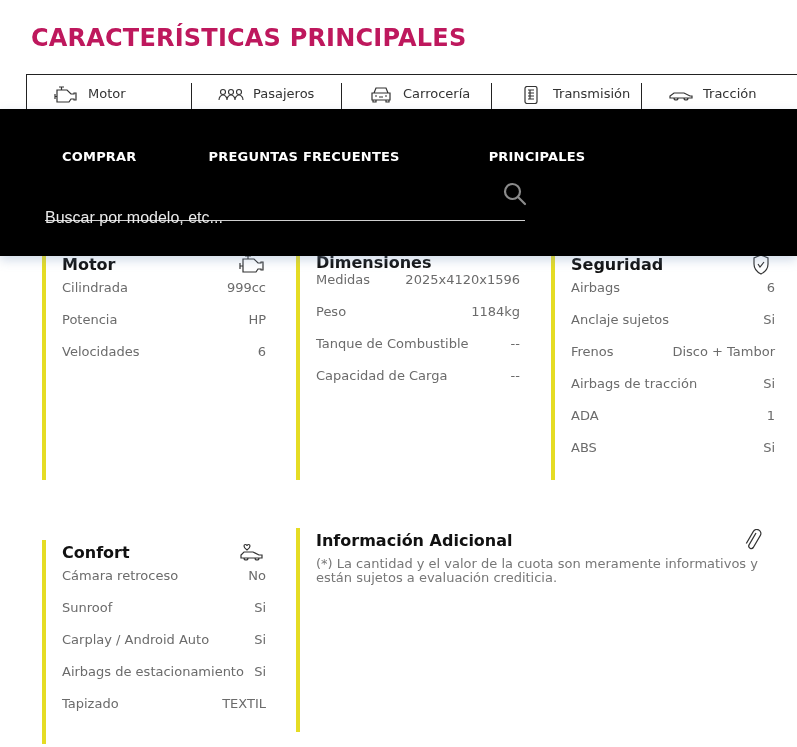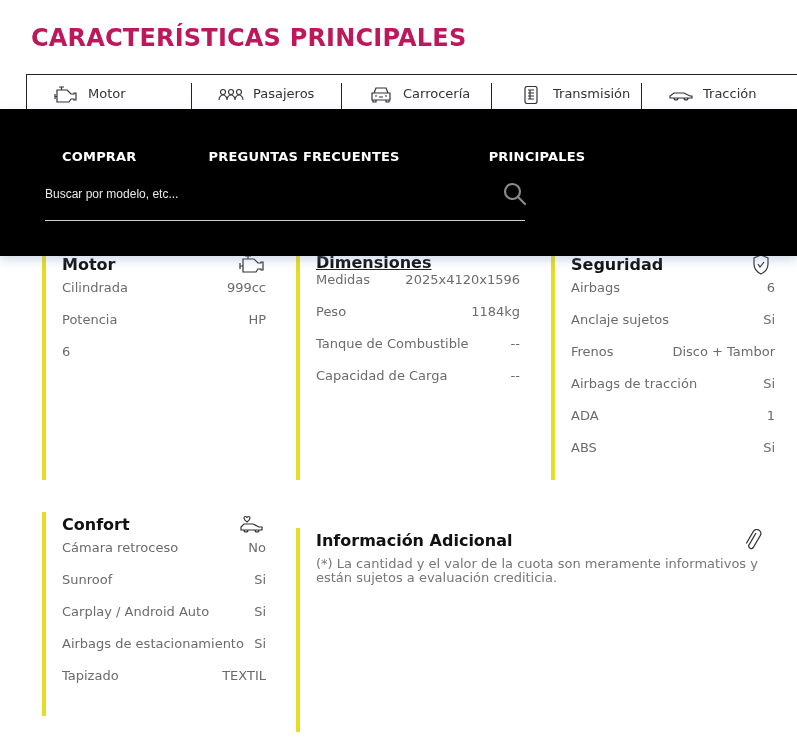--- a/index.html
+++ b/index.html
@@ -38,44 +38,44 @@
     color: #fff; font-weight: bold; font-size: 13px; letter-spacing: 0.2px;
     text-decoration: none; margin-right: 40px; cursor: pointer; margin-left: 32px;
   }
   .nav a:nth-child(2) { margin-right: 57px; }
   .search {
     position: absolute; left: 45px; top: 70px; width: 480px; height: 42px;
     border-bottom: 1px solid #cfcfcf;
   }
   .search input {
     width: 440px; height: 30px; background: transparent; border: none; outline: none;
-    color: #c2410c; font-family: "Liberation Sans", sans-serif; font-size: 12px; padding-top: 0;
+    color: #c2410c; font-family: "Liberation Sans", sans-serif; font-size: 16px; padding-top: 0; margin-top: 24px;
   }
   .search input::placeholder { color: #eaeaea; }
   .search .search-btn { position: absolute; right: -3px; top: 2px; width: 26px; height: 26px; cursor: pointer; }
 
   .card {
     position: absolute; border-left: 4px solid #e5dc24;
     padding-left: 16px; padding-right: 0;
   }
   .card-head { display: flex; justify-content: space-between; align-items: center; height: 24px; }
   .card-title { font-weight: bold; font-size: 16px; color: #111; }
   .card-icon { width: 28px; height: 22px; display: inline-flex; align-items: center; justify-content: center; }
   .card-icon svg { width: 28px; height: 22px; }
   .row { display: flex; justify-content: space-between; height: 32px; font-size: 13px; color: #6b6b6b; }
   .row .lbl { white-space: nowrap; }
   .row .val { white-space: nowrap; text-align: right; }
 
   #card-motor { left: 42px; top: 252px; width: 224px; height: 228px; }
   #card-dim { left: 296px; top: 252px; width: 224px; height: 228px; }
   #card-seg { left: 551px; top: 252px; width: 224px; height: 228px; }
-  #card-conf { left: 42px; top: 512px; width: 224px; height: 204px; }
+  #card-conf { left: 42px; top: 540px; width: 224px; height: 204px; }
   #card-info { left: 296px; top: 528px; width: 470px; height: 204px; }
 
-  #card-dim .card-head { height: 20px; text-decoration: underline; }
+  #card-dim .card-head { height: 20px; }
   #card-dim .rows { margin-top: 0; }
   .rows { margin-top: 4px; }
   .rows .row:first-child { margin-top: 0; }
   .info-text { font-size: 13px; color: #777; line-height: 14px; margin-top: 5px; padding-right: 5px; }
 </style>
 </head>
 <body>
 
 <h1 class="page-title">CARACTERÍSTICAS PRINCIPALES</h1>
 
@@ -155,20 +155,21 @@
   <div class="rows">
     <div class="row">
         <span class="lbl">Cilindrada</span>
         <span class="val">999cc</span>
       </div>
     <div class="row">
         <span class="lbl">Potencia</span>
         <span class="val">HP</span>
       </div>
     <div class="row">
+        <span class="lbl">Velocidades</span>
         <span class="val">6</span>
       </div>
   </div>
 </section>
 
 <section class="card" id="card-dim">
   <div class="card-head">
     <span class="card-title">Dimensiones</span>
   </div>
   <div class="rows">

